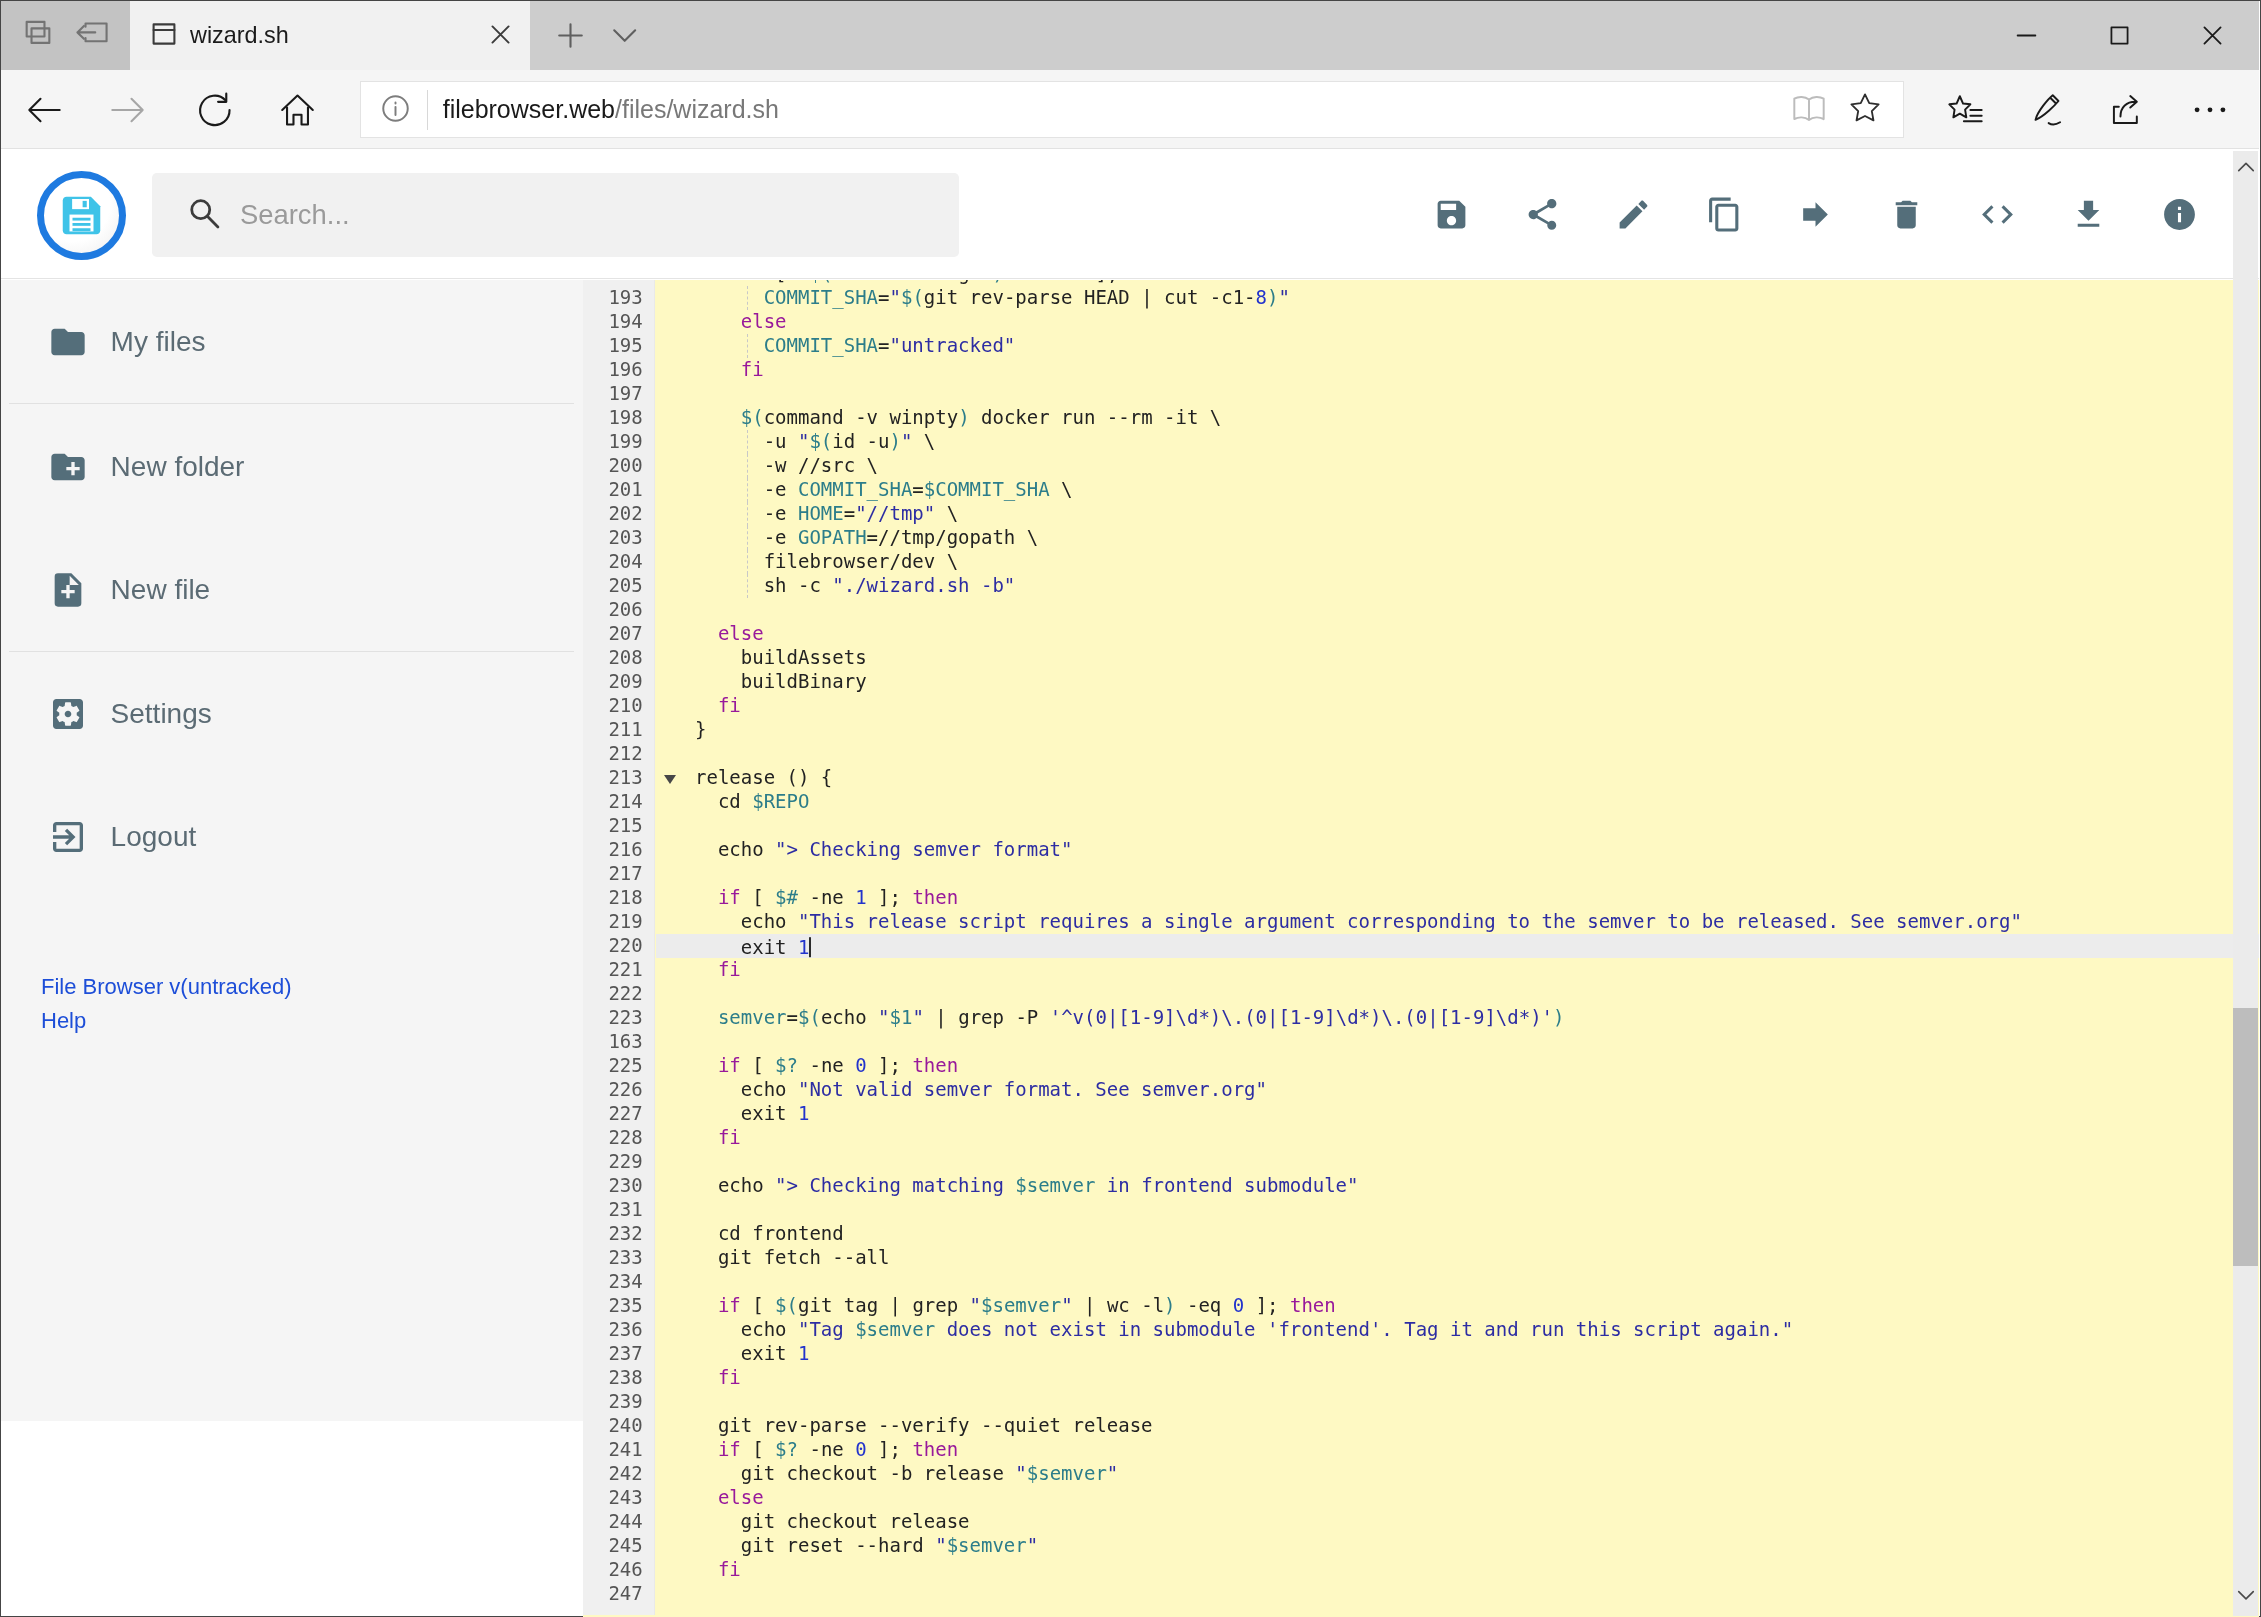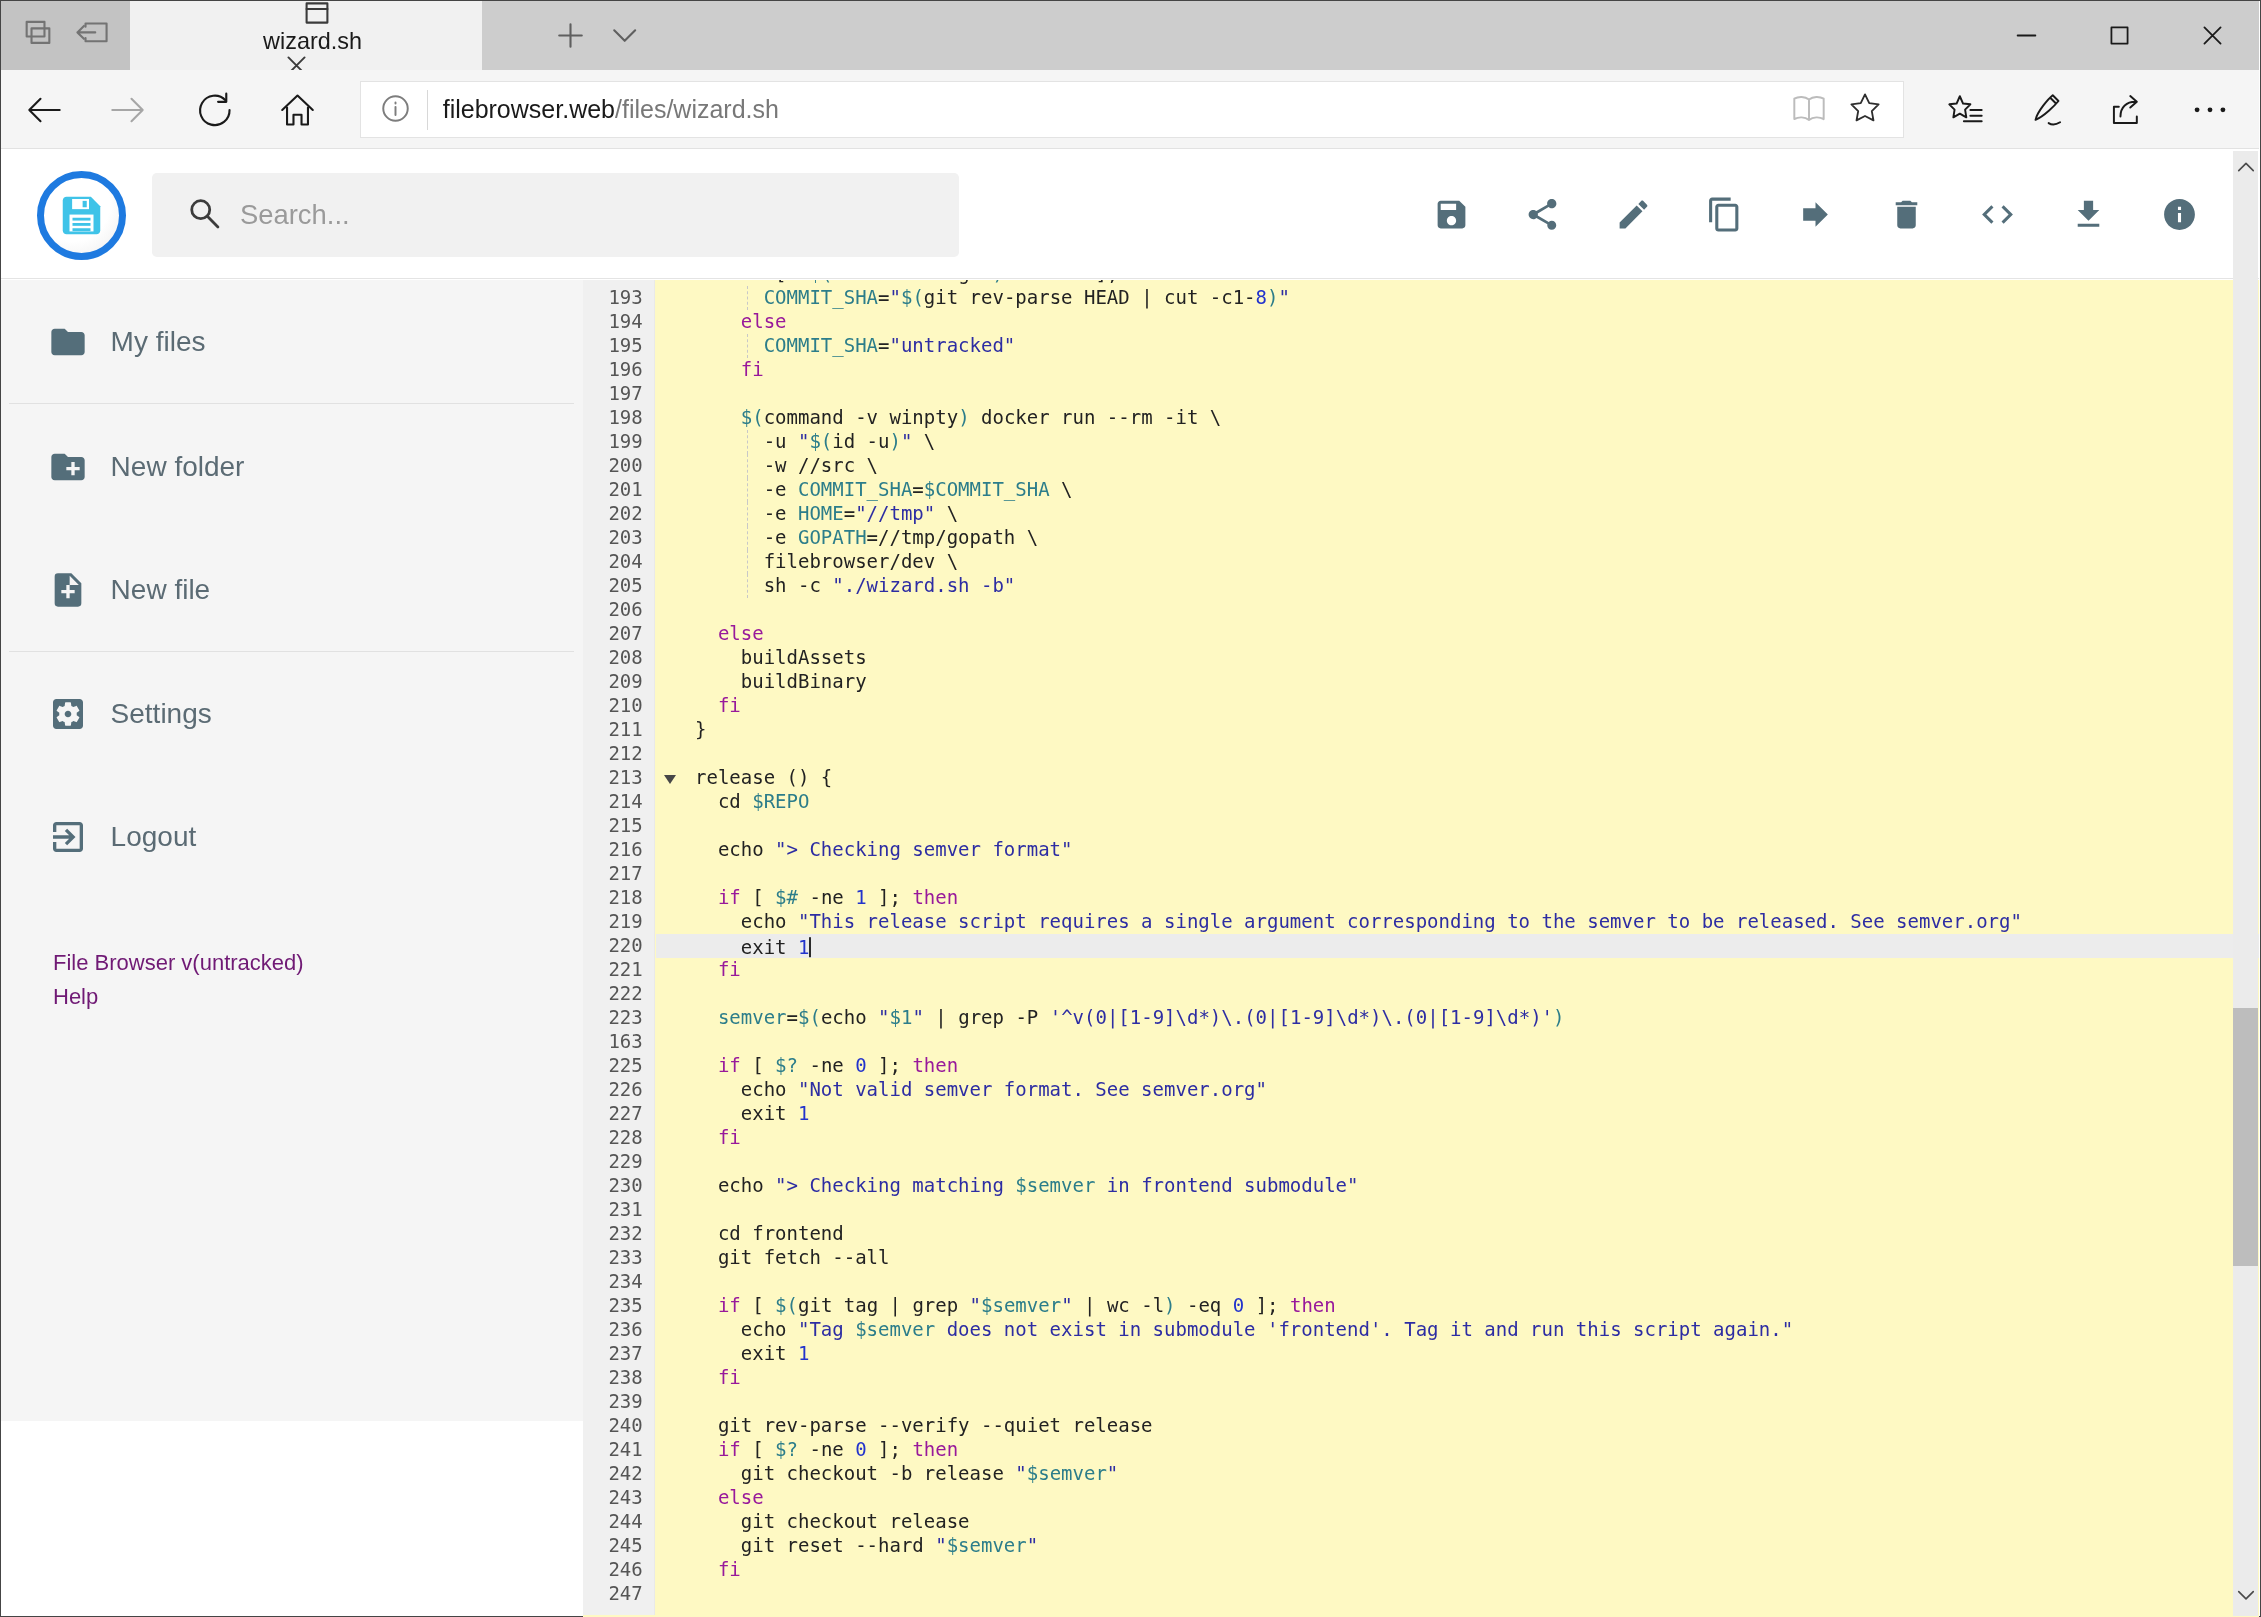--- a/index.html
+++ b/index.html
@@ -4,22 +4,22 @@
 <style>
   * { margin:0; padding:0; box-sizing:border-box; }
   html,body { width:2261px; height:1617px; overflow:hidden; background:#fff;
               font-family:"Liberation Sans", sans-serif; }
   #window { position:relative; width:2261px; height:1617px; border:1.6px solid #454545; background:#fff; }
 
   
   #titlebar { position:absolute; left:0; top:0; width:2258px; height:69px; background:#cdcdcd; }
   #tab-actions { position:absolute; left:0; top:0; width:129px; height:69px; background:#c3c3c3;
                  display:flex; align-items:center; justify-content:space-evenly; }
-  #tab { position:absolute; left:129px; top:0; width:352px; height:69px; background:#f1f1f1;
-         display:flex; align-items:center;flex-direction:column; }
+  #tab { position:absolute; left:129px; top:0; width:400px; height:69px; background:#f1f1f1;
+         display:flex; align-items:center; }
   .tab-favicon { margin-left:21px; }
   .tab-title { margin-left:13px; font-size:23.4px; color:#1b1b1b; flex:1; }
   .tab-close { margin-right:19.4px; cursor:default; }
   #newtab-btn { position:absolute; left:549px; top:16px; width:40px; height:37px;
                 display:flex; align-items:center; justify-content:center; }
   #tablist-btn { position:absolute; left:604px; top:16px; width:40px; height:37px;
                  display:flex; align-items:center; justify-content:center; }
   #win-controls { position:absolute; right:0; top:0; height:69px; display:flex; }
   .win-btn { width:93px; height:69px; display:flex; align-items:center; justify-content:center; }
 
@@ -51,21 +51,21 @@
   .hdr-btn svg { width:37px; height:37px; fill:currentColor; }
 
   
   #content { position:absolute; left:0; top:279px; width:2258px; height:1335px; background:#fff; }
   #sidebar { position:absolute; left:0; top:0; width:582px; height:1141px; background:#f5f5f5; }
   .sb-item { position:absolute; left:0; width:582px; height:60px; display:flex; align-items:center; color:#546e7a; }
   .sb-item .sb-icon { margin-left:47px; width:40px; height:40px; }
   .sb-item .sb-icon svg { width:40px; height:40px; fill:#546e7a; }
   .sb-item .sb-label { margin-left:22.6px; font-size:28px; color:#5b6b74; }
   .sb-divider { position:absolute; left:8px; width:565px; height:0.8px; background:#e1e1e1; }
-  .sb-footer { position:absolute; left:52px; font-size:22px; color:#701a75; }
+  .sb-footer { position:absolute; left:40px; font-size:22px; color:#1d4ed8;margin-top:24px; }
 
   
   #editor { position:absolute; left:582px; top:0; width:1676px; height:1493px; overflow:hidden; background:#fef9c3; }
   #gutter { position:absolute; left:0; top:0; width:72px; height:1335px; background:#f0f0f0; border-right:0.8px solid #e9e9e9; overflow:hidden; }
   #gutter .stack { margin-top:-18px; }
   .grow { height:24px; line-height:24px; text-align:right; padding-right:11.3px;
           font:19px "DejaVu Sans Mono", monospace; color:#555; }
   #codearea { position:absolute; left:73px; top:0; width:1603px; height:1335px; overflow:hidden; }
   #codearea .stack { margin-top:-18px; position:relative; }
   .crow { position:relative; height:24px; line-height:24px; padding-left:39px; white-space:pre;

